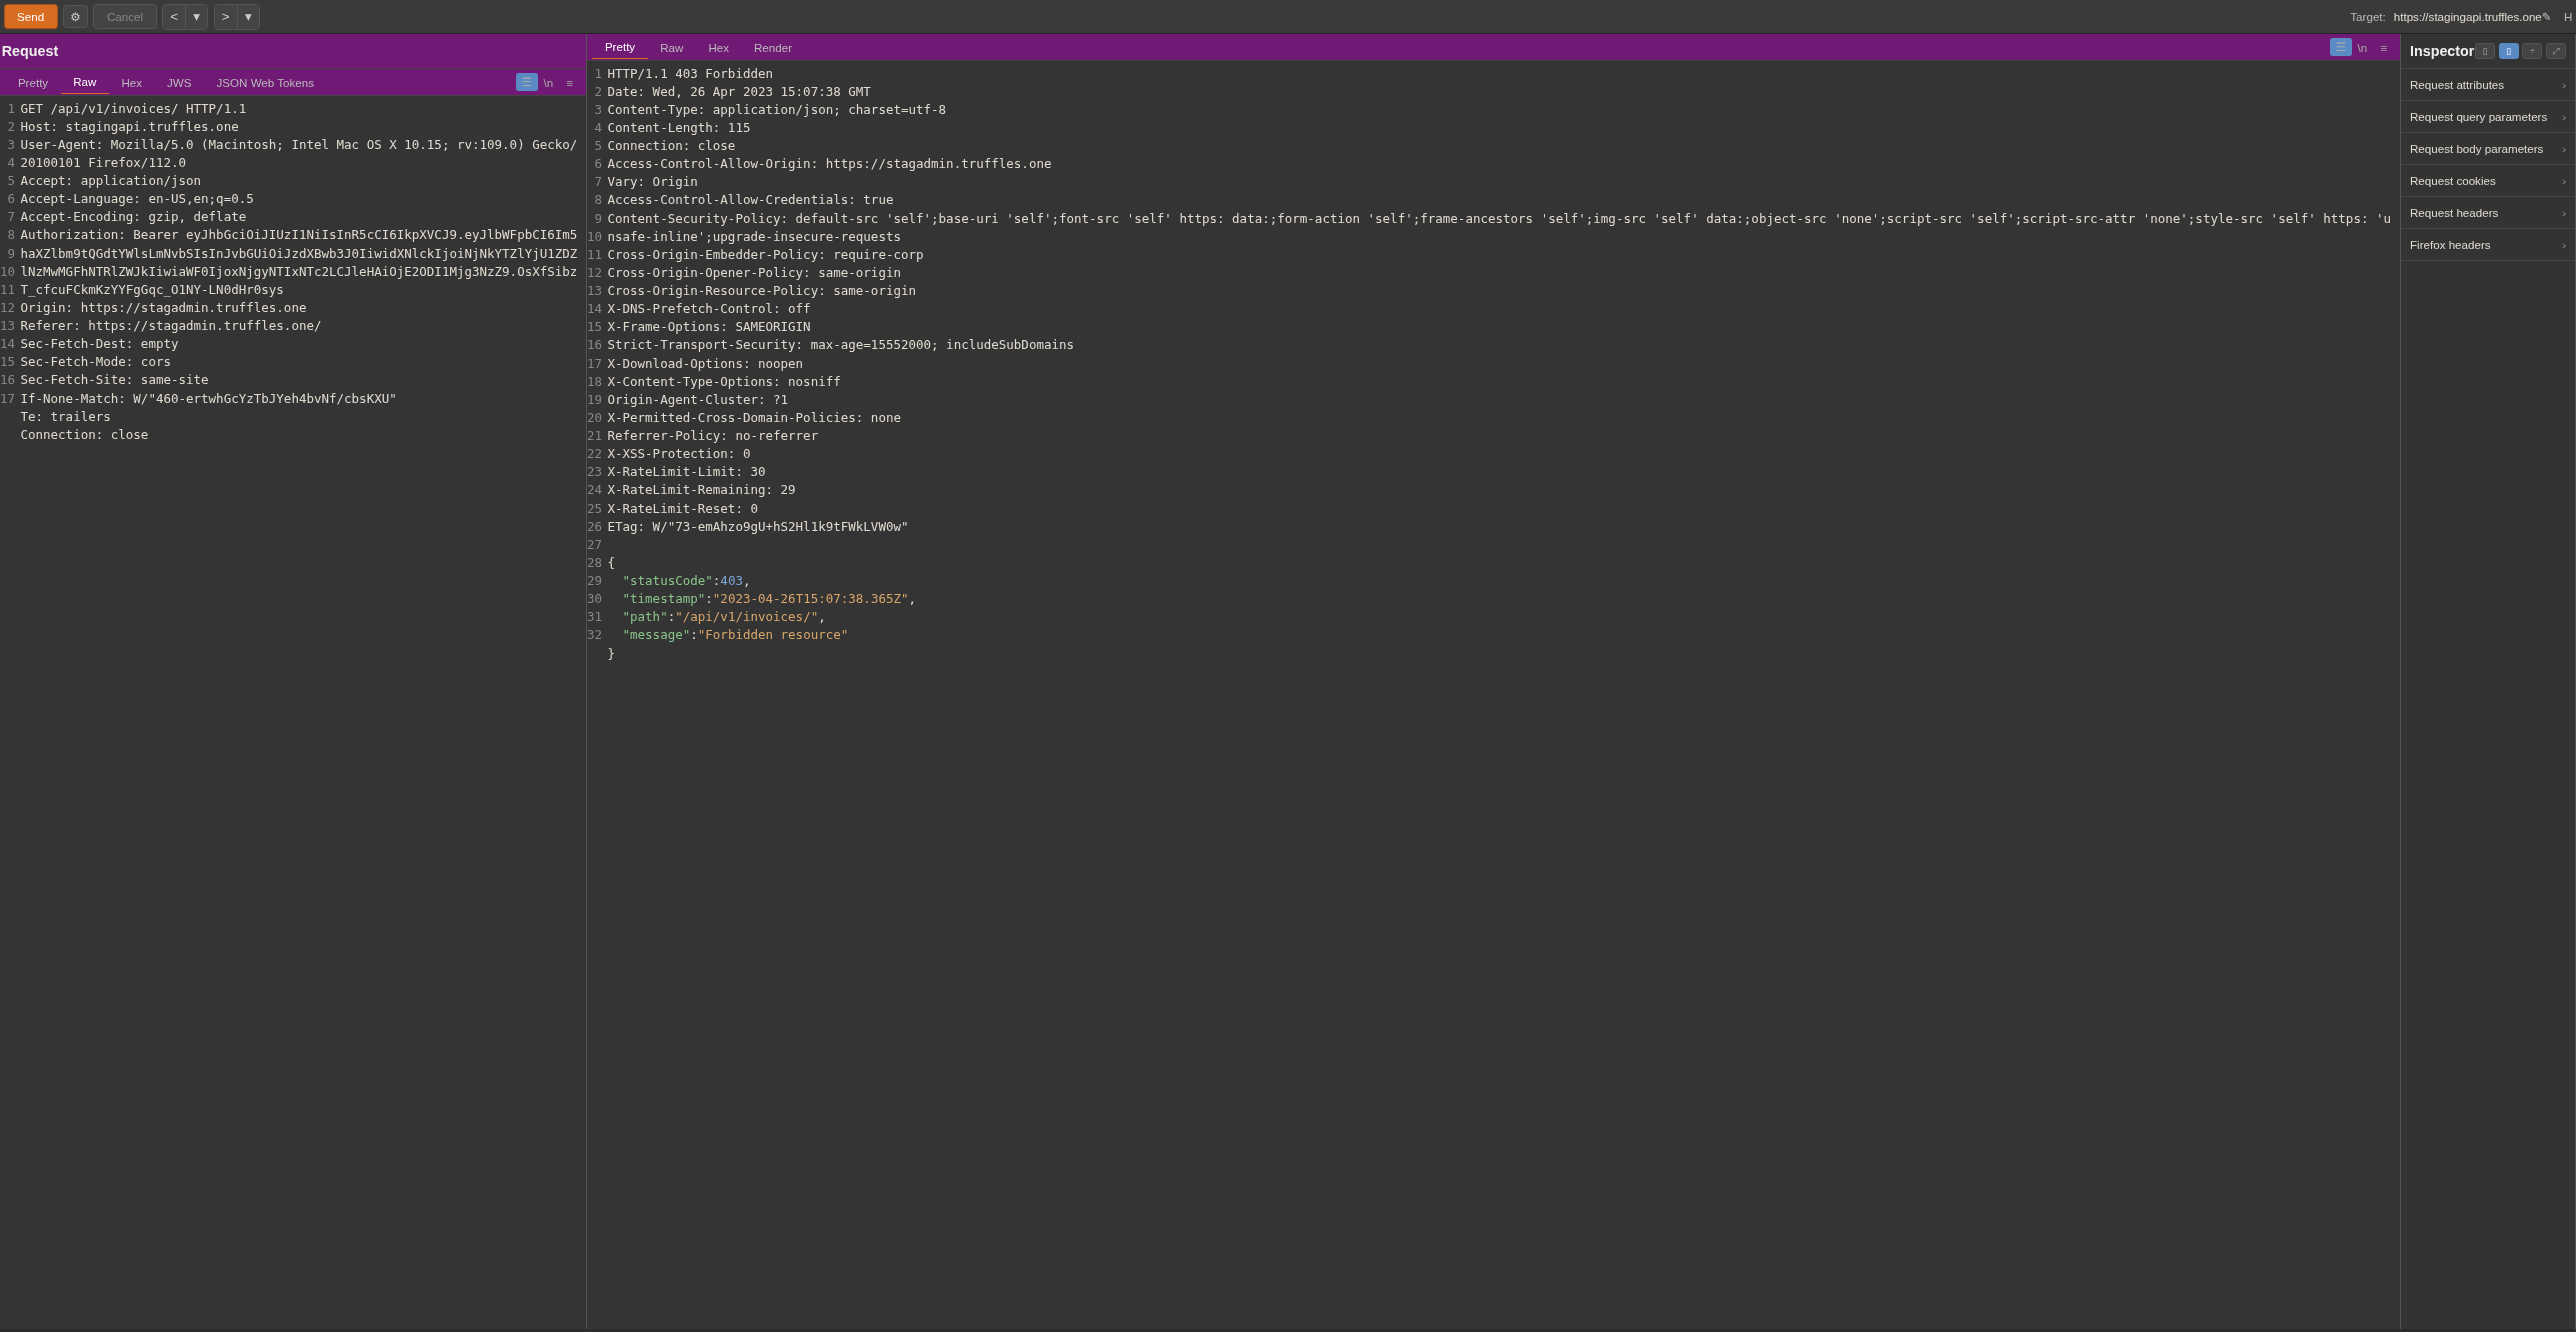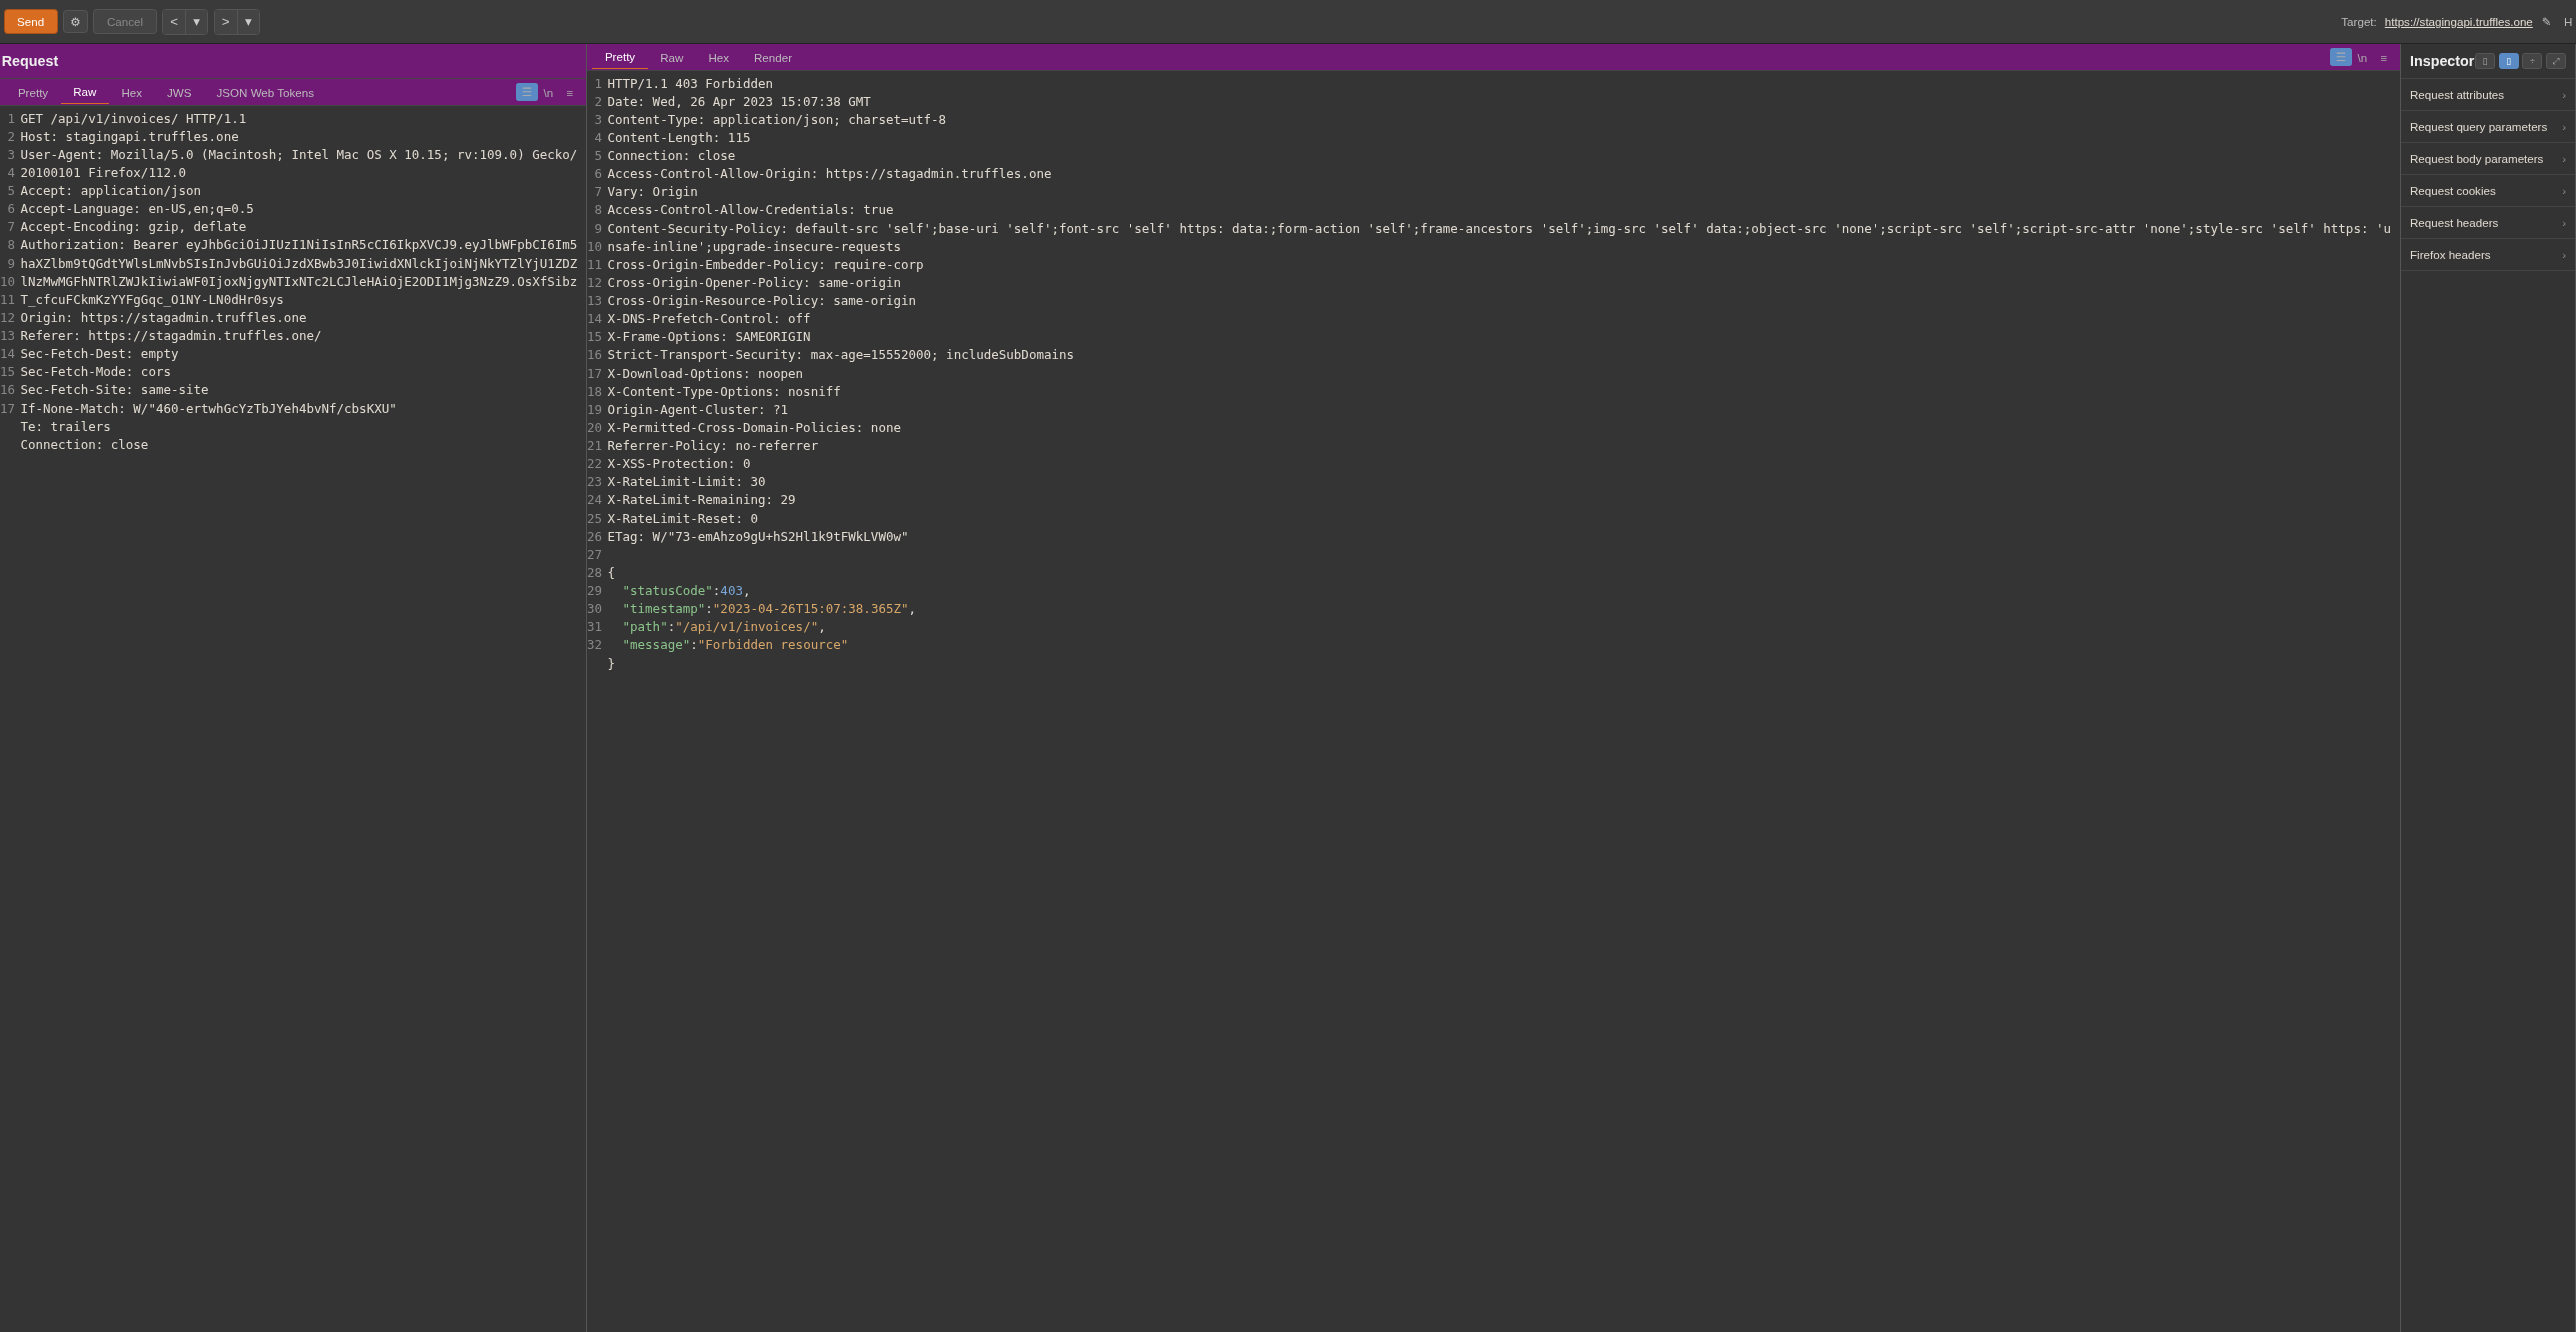--- a/index.html
+++ b/index.html
@@ -12,21 +12,21 @@
   width: 2576px;
   height: 1333px;
   transform-origin: top left;
 }
 
 body { zoom: 1; }
 
 .toolbar {
   display: flex;
   align-items: center;
-  height: 44px;
+  height: 34px;
   background: #3a3a3a;
   border-bottom: 0.9px solid #222;
   padding: 0 3.6px;
 }
 .btn {
   display: inline-flex;
   align-items: center;
   justify-content: center;
   border: 0.9px solid #555;
   border-radius: 3.6px;
@@ -45,21 +45,21 @@
 }
 .btn-icon {
   padding: 3.6px 5.4px;
   min-width: 25px;
 }
 .btn-group { display: flex; border: 0.9px solid #555; border-radius:3.6px; overflow:hidden;}
 .btn-group .seg { padding:4.5px 7.2px; background:#444; border:none; border-right:0.9px solid #555; color:#ccc; cursor:pointer;}
 .btn-group .seg:last-child{border-right:none;}
 .toolbar-spacer { flex:1; }
 .target-label { color:#bbb; margin-right:8px; }
-.target-url { color:#e0dad0; font-weight:500; margin-right:9px;text-decoration:underline;}
+.target-url { color:#e0dad0; font-weight:500; }
 .edit-icon { color:#bbb; margin-right:12.5px; cursor:pointer;}
 
 .main {
   display:flex;
   height: calc(100% - 38px);
 }
 .panel {
   display:flex;
   flex-direction:column;
   border-right:0.9px solid #555;

